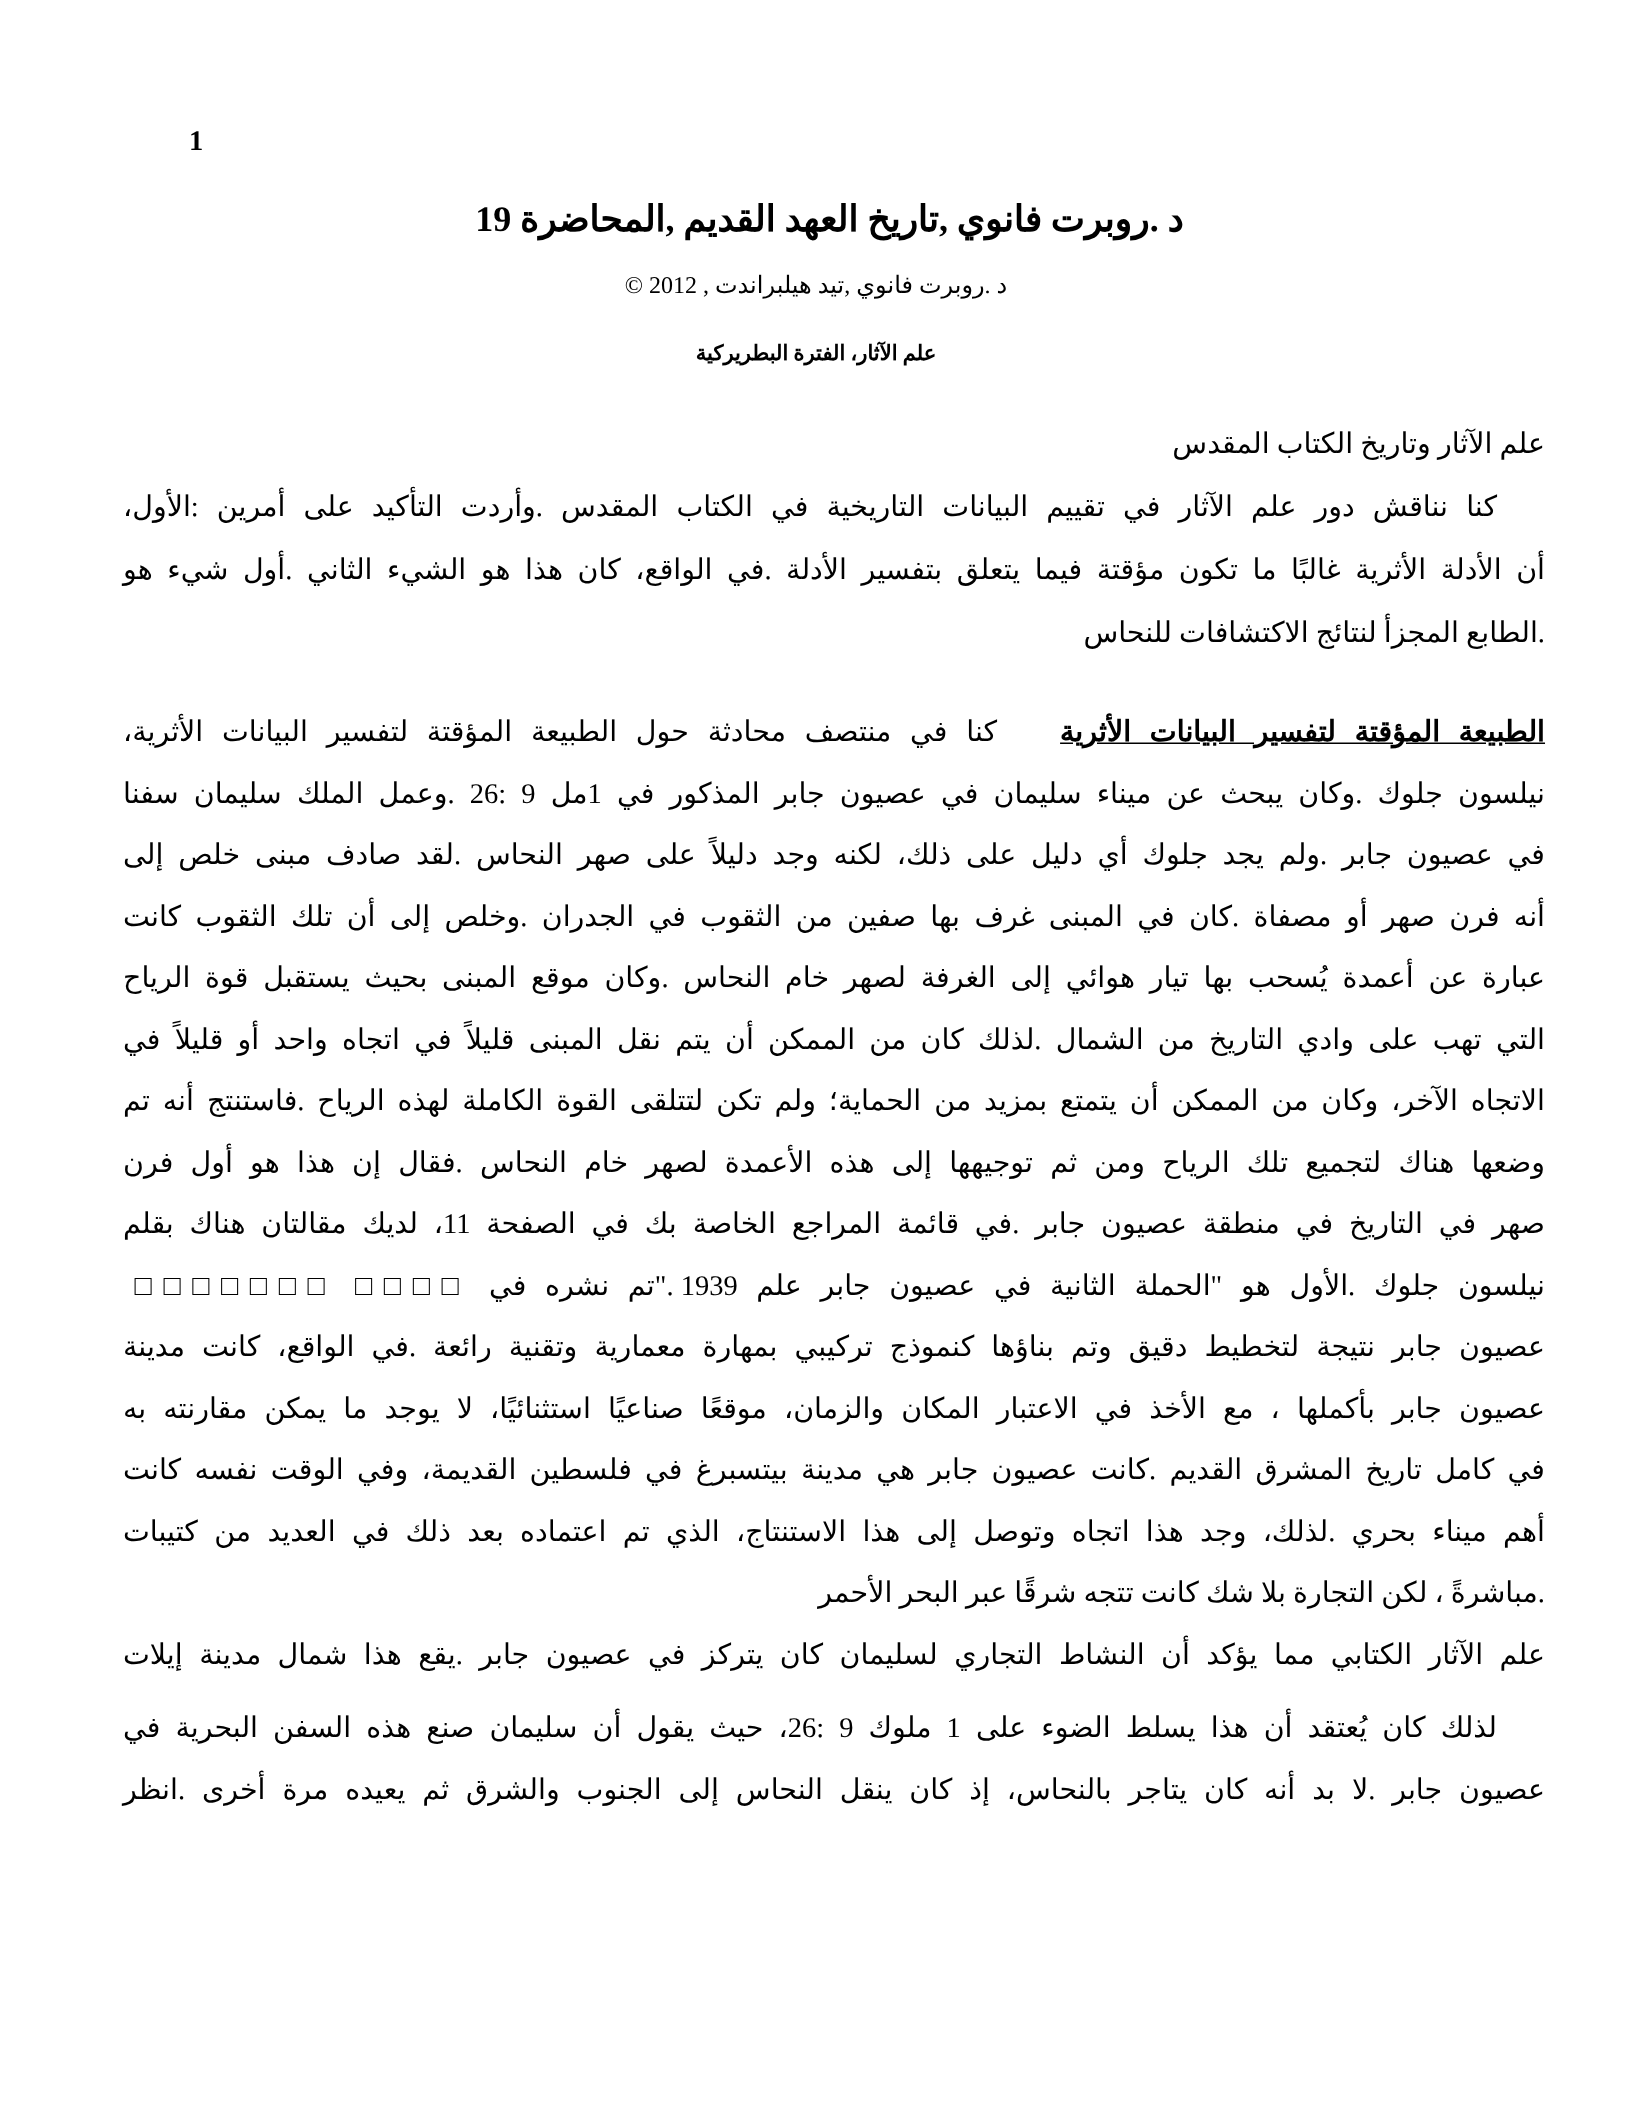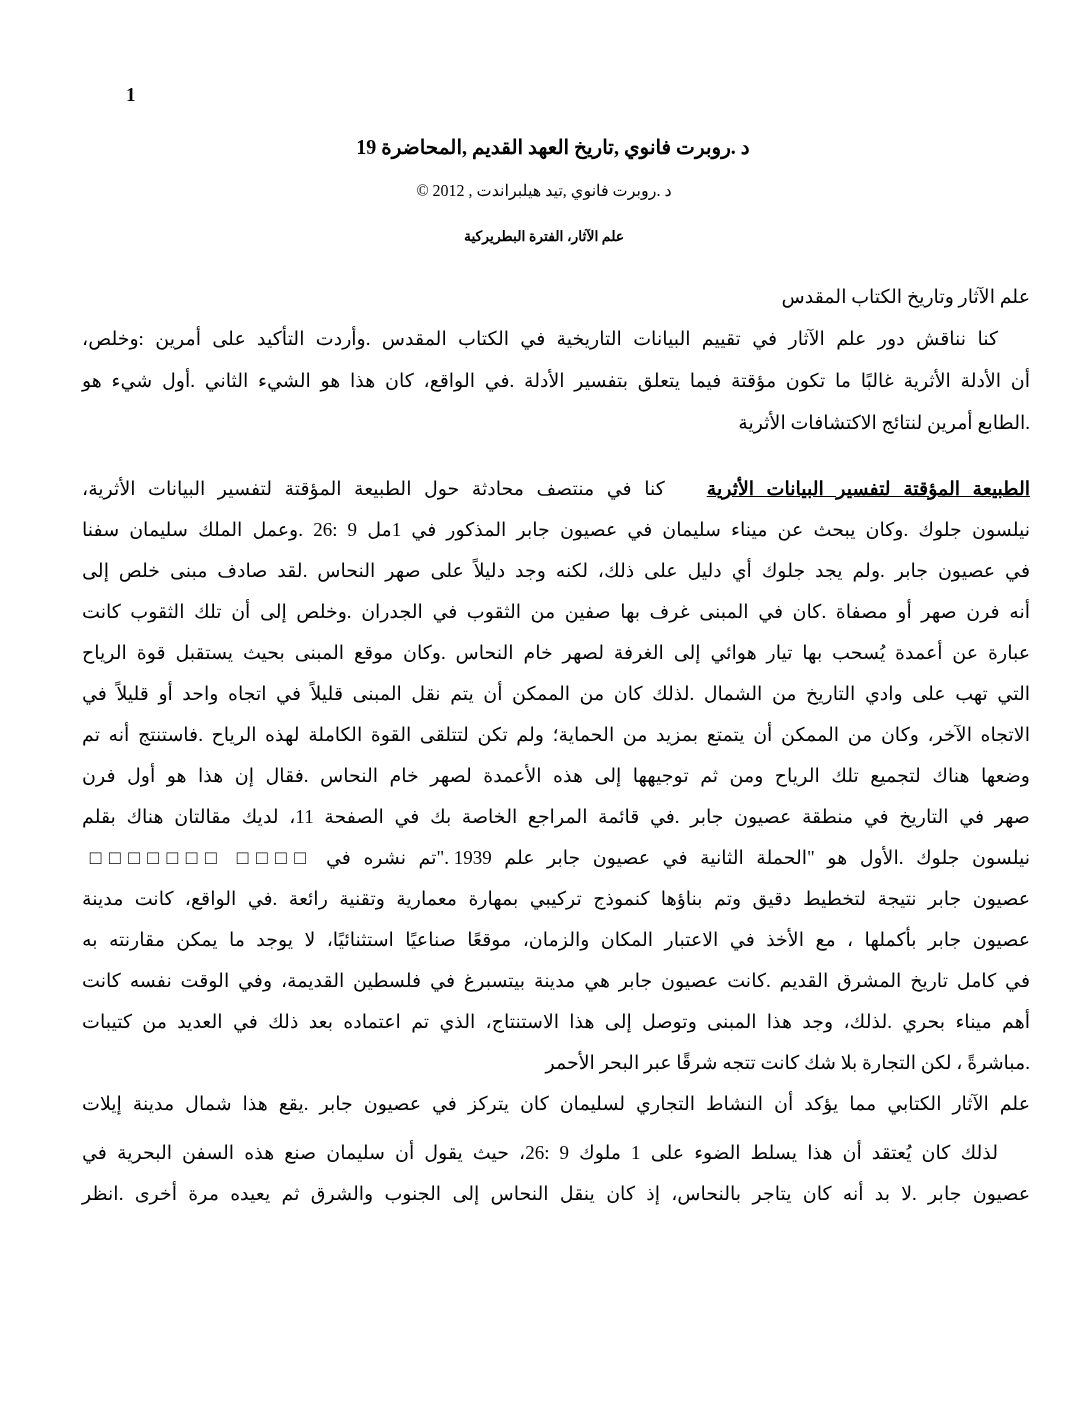--- a/index.html
+++ b/index.html
@@ -11,21 +11,21 @@
     padding-top:84px;
     font-family:"Liberation Serif","DejaVu Serif",serif;
     overflow:hidden;
   }
   .page-number{
     margin-left:126px;
     font-weight:bold;font-size:19px;line-height:22px;
     direction:ltr;text-align:left;
   }
   .header{ text-align:center; margin-top:20px; direction:rtl; }
-  .course-line{ font-weight:bold; font-size:20px; line-height:42px;padding-left:18px; }
+  .course-line{ font-weight:bold; font-size:24px; line-height:42px;padding-left:18px; }
   .copyright-line{ font-size:16px; line-height:46px; }
   .doc-title{ font-weight:bold; font-size:14px; line-height:46px; }
   .content{
     direction:rtl;
     margin-right:58px;margin-left:82px;
     font-size:19px;
   }
   .sec-heading{
     margin-top:16px;
     font-weight:normal;font-size:19px;line-height:42px;
@@ -57,40 +57,40 @@
     <div class="course-line">د .روبرت فانوي  ,تاريخ العهد القديم  ,المحاضرة 19</div>
     <div class="copyright-line">د .روبرت فانوي  ,تيد هيلبراندت , 2012 ©</div>
     <div class="doc-title">علم الآثار، الفترة البطريركية</div>
   </div>
 
   <div class="content">
 
     <div class="sec-heading">علم الآثار وتاريخ الكتاب المقدس</div>
 
     <div class="para p1">
-        <div class="line indent">كنا نناقش دور علم الآثار في تقييم البيانات التاريخية في الكتاب المقدس .وأردت التأكيد على أمرين :وخلص،</div>
+        <div class="line indent">كنا نناقش دور علم الآثار في تقييم البيانات التاريخية في الكتاب المقدس .وأردت التأكيد على أمرين :الأول،</div>
         <div class="line">أن الأدلة الأثرية غالبًا ما تكون مؤقتة فيما يتعلق بتفسير الأدلة .في الواقع، كان هذا هو الشيء الثاني .أول شيء هو</div>
-        <div class="line last">.الطابع أمرين لنتائج الاكتشافات الأثرية</div>
+        <div class="line last">.الطابع المجزأ لنتائج الاكتشافات للنحاس</div>
       </div>
 
     <div class="para p2">
         <div class="line"><b>الطبيعة المؤقتة لتفسير البيانات الأثرية</b><span class="tab"></span>كنا في منتصف محادثة حول الطبيعة المؤقتة لتفسير البيانات الأثرية،</div>
         <div class="line">نيلسون جلوك  .وكان يبحث عن ميناء سليمان في عصيون جابر المذكور في 1مل 9 :26 .وعمل الملك سليمان سفنا</div>
         <div class="line">في عصيون جابر  .ولم يجد جلوك أي دليل على ذلك، لكنه وجد دليلاً على صهر النحاس .لقد صادف مبنى خلص إلى</div>
         <div class="line">أنه فرن صهر أو مصفاة .كان في المبنى غرف بها صفين من الثقوب في الجدران .وخلص إلى أن تلك الثقوب كانت</div>
         <div class="line">عبارة عن أعمدة يُسحب بها تيار هوائي إلى الغرفة لصهر خام النحاس .وكان موقع المبنى بحيث يستقبل قوة الرياح</div>
         <div class="line">التي تهب على وادي التاريخ من الشمال .لذلك كان من الممكن أن يتم نقل المبنى قليلاً في اتجاه واحد أو قليلاً في</div>
         <div class="line">الاتجاه الآخر، وكان من الممكن أن يتمتع بمزيد من الحماية؛ ولم تكن لتتلقى القوة الكاملة لهذه الرياح .فاستنتج أنه تم</div>
         <div class="line">وضعها هناك لتجميع تلك الرياح ومن ثم توجيهها إلى هذه الأعمدة لصهر خام النحاس .فقال إن هذا هو أول فرن</div>
         <div class="line">صهر في التاريخ في منطقة عصيون جابر  .في قائمة المراجع الخاصة بك في الصفحة 11، لديك مقالتان هناك بقلم</div>
         <div class="line">نيلسون جلوك  .الأول هو "الحملة الثانية في عصيون جابر علم 1939 ."تم نشره في □□□□ □□□□□□□</div>
         <div class="line">عصيون جابر نتيجة لتخطيط دقيق وتم بناؤها كنموذج تركيبي بمهارة معمارية وتقنية رائعة .في الواقع، كانت مدينة</div>
         <div class="line">عصيون جابر بأكملها ، مع الأخذ في الاعتبار المكان والزمان، موقعًا صناعيًا استثنائيًا، لا يوجد ما يمكن مقارنته به</div>
         <div class="line">في كامل تاريخ المشرق القديم .كانت عصيون جابر هي مدينة بيتسبرغ في فلسطين القديمة، وفي الوقت نفسه كانت</div>
-        <div class="line">أهم ميناء بحري .لذلك، وجد هذا المبنى وتوصل إلى هذا الاستنتاج، الذي تم اعتماده بعد ذلك في العديد من كتيبات</div>
+        <div class="line">أهم ميناء بحري .لذلك، وجد هذا اتجاه وتوصل إلى هذا الاستنتاج، الذي تم اعتماده بعد ذلك في العديد من كتيبات</div>
         <div class="line last">.مباشرةً ، لكن التجارة بلا شك كانت تتجه شرقًا عبر البحر الأحمر</div>
         <div class="line">علم الآثار الكتابي مما يؤكد أن النشاط التجاري لسليمان كان يتركز في عصيون جابر  .يقع هذا شمال مدينة إيلات</div>
       </div>
 
     <div class="para p3">
         <div class="line indent">لذلك كان يُعتقد أن هذا يسلط الضوء على 1 ملوك 9 :26، حيث يقول أن سليمان صنع هذه السفن البحرية في</div>
         <div class="line">عصيون جابر  .لا بد أنه كان يتاجر بالنحاس، إذ كان ينقل النحاس إلى الجنوب والشرق ثم يعيده مرة أخرى .انظر</div>
       </div>
 
   </div>

